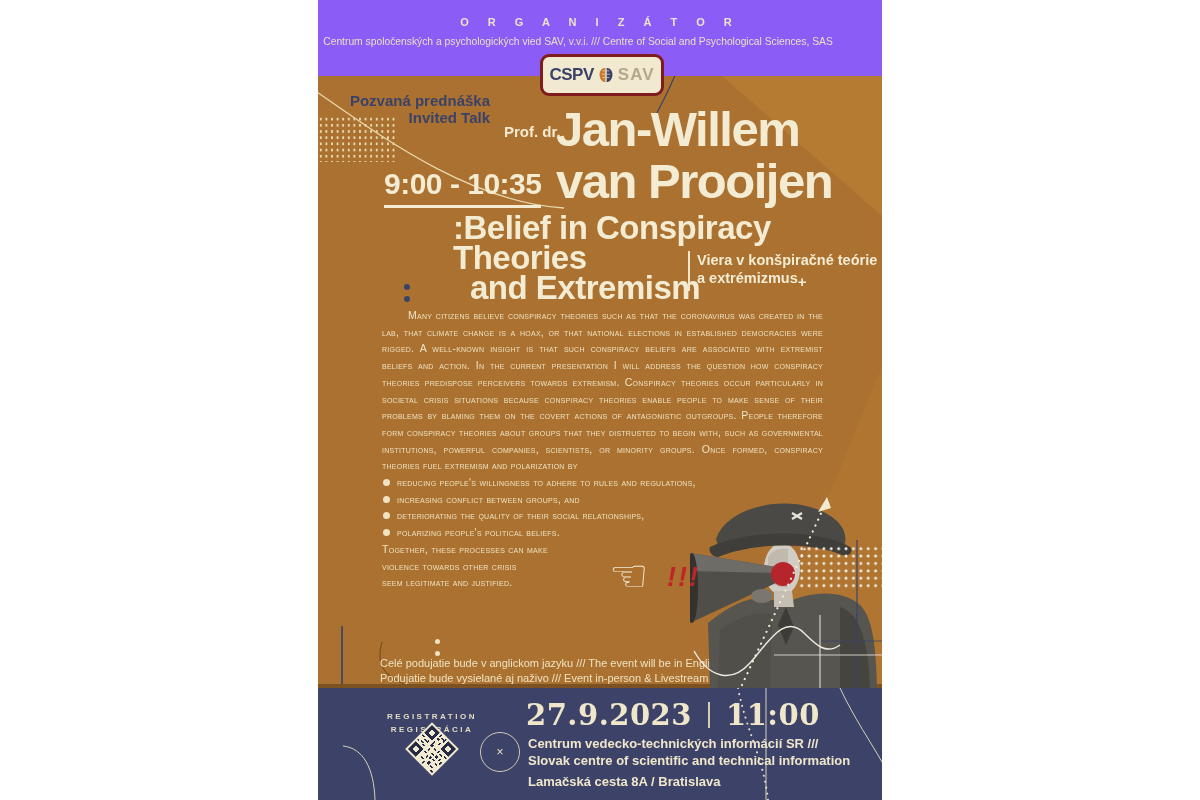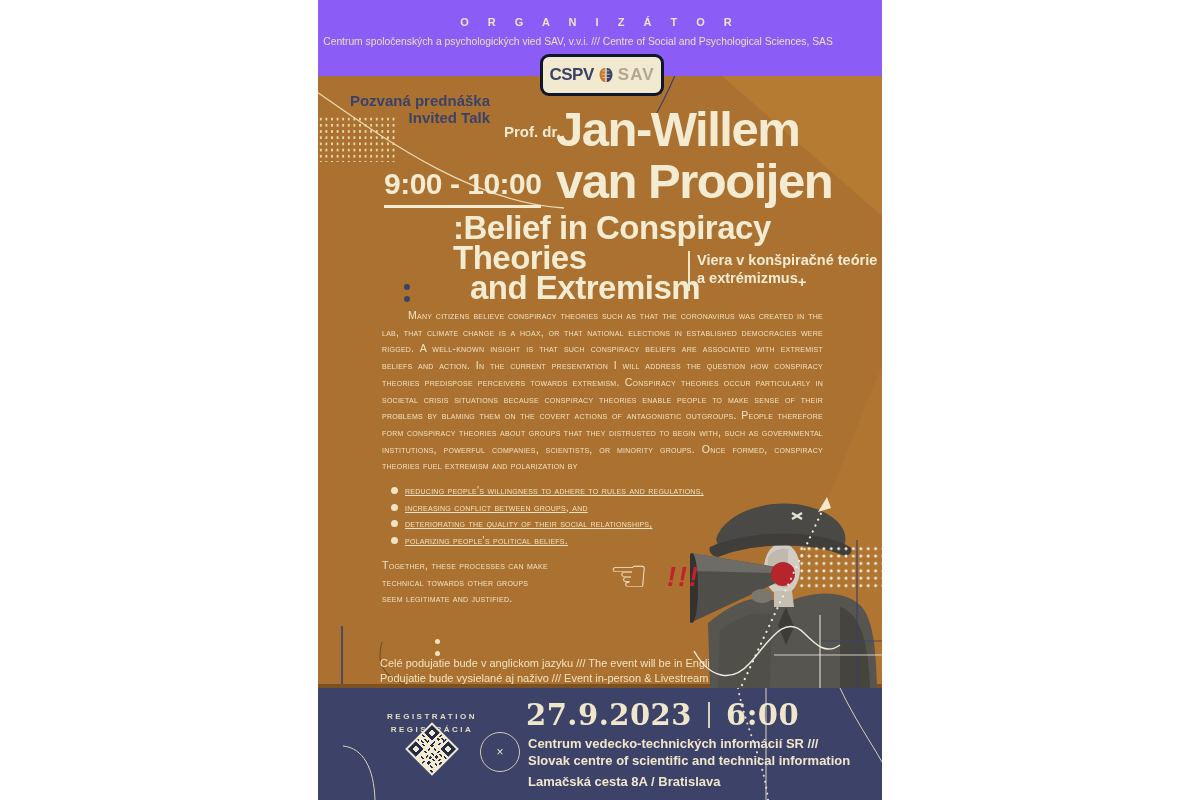--- a/index.html
+++ b/index.html
@@ -6,21 +6,21 @@
   body{width:1200px;height:800px;background:#ffffff;position:relative;overflow:hidden;
        font-family:"Liberation Sans", sans-serif;}
   .abs{position:absolute;}
   #poster{position:absolute;left:318px;top:0;width:564px;height:800px;background:#ab7130;overflow:hidden;}
 
   
   .header{left:0;top:0;width:564px;height:76px;background:#8b5cf6;}
   .org-label{left:0;top:16px;width:564px;text-align:center;color:#ece4c9;font-size:11px;
              letter-spacing:8px;font-weight:600;}
   .org-names{left:0;top:36px;width:520px;text-align:center;color:#e7dfc6;font-size:10.3px;font-weight:400;}
-  .logo{left:222px;top:54px;width:118px;height:36px;background:#f1e9d0;border:3px solid #0f172a;
+  .logo{left:222px;top:54px;width:118px;height:36px;background:#f1e9d0;border:3px solid #7f1d1d;
         border-radius:9px;display:flex;align-items:center;justify-content:center;gap:2px;z-index:5;}
   .logo .cspv{color:#3b4268;font-weight:800;font-size:17px;letter-spacing:-0.5px;}
   .logo .sav{color:#b3a88d;font-weight:600;font-size:17px;letter-spacing:1px;}
 
   
   .light-poly{pointer-events:none;}
   .dotgrid{left:0;top:116px;width:80px;height:46px;
            background-image:radial-gradient(#e8d8ae 1.1px, rgba(0,0,0,0) 1.4px);
            background-size:5.6px 6.2px;}
   .photo-dots{left:480px;top:545px;width:84px;height:44px;z-index:3;
@@ -43,21 +43,21 @@
   .title-divider{left:370px;top:251px;width:1.5px;height:40px;background:#f0e7cb;}
   .title-sk{left:379px;top:251px;color:#f3ecd2;font-weight:800;font-size:14.5px;line-height:18px;}
   .plus{font-size:15px;position:relative;top:4px;font-weight:600;}
   .navy-dots{left:86px;top:284px;width:6px;}
   .navy-dots i{display:block;width:6px;height:6px;border-radius:50%;background:#3b4268;margin-bottom:6px;}
 
   
   .abstract{left:64px;top:307px;width:441px;color:#eee2c0;font-size:10.6px;line-height:16.7px;
             font-variant:small-caps;letter-spacing:0.25px;text-align:justify;}
   .abstract p{margin:0;text-indent:26px;}
-  .abstract ul{margin:8px;padding:0;list-style:none;text-decoration:underline;}
+  .abstract ul{margin:0;padding:0;list-style:none;}
   .abstract li{padding-left:15px;position:relative;}
   .abstract li::before{content:"";position:absolute;left:1px;top:5px;width:7px;height:7px;
             border-radius:50%;background:#efe3c1;}
   .closing{width:270px;text-align:left;}
   .pointer-hand{left:291px;top:550px;color:#f3ead0;font-size:44px;z-index:4;
                 font-family:"DejaVu Sans", sans-serif;}
   .bangs{left:349px;top:562px;color:#c2232b;font-weight:800;font-style:italic;font-size:27px;
          letter-spacing:2px;z-index:4;}
 
   
@@ -116,21 +116,21 @@
     <span class="sav">SAV</span>
   </div>
 
   <div class="abs talk-sk">Pozvaná prednáška</div>
   <div class="abs talk-en">Invited Talk</div>
   <div class="abs prof">Prof. dr.</div>
   <div class="abs speaker">
     <div>Jan-Willem</div>
     <div>van Prooijen</div>
   </div>
-  <div class="abs time">9:00 - 10:00</div>
+  <div class="abs time">9:00 - 10:35</div>
   <div class="abs time-underline"></div>
 
   <div class="abs title-en">
     <div>:Belief in Conspiracy Theories</div>
     <div class="l2">and Extremism</div>
   </div>
   <div class="abs title-divider"></div>
   <div class="abs title-sk">
     <div>Viera v konšpiračné teórie</div>
     <div>
@@ -145,21 +145,21 @@
   <div class="abs abstract">
     <p>Many citizens believe conspiracy theories such as that the coronavirus was created in the lab, that climate change is a hoax, or that national elections in established democracies were rigged. A well-known insight is that such conspiracy beliefs are associated with extremist beliefs and action. In the current presentation I will address the question how conspiracy theories predispose perceivers towards extremism. Conspiracy theories occur particularly in societal crisis situations because conspiracy theories enable people to make sense of their problems by blaming them on the covert actions of antagonistic outgroups. People therefore form conspiracy theories about groups that they distrusted to begin with, such as governmental institutions, powerful companies, scientists, or minority groups. Once formed, conspiracy theories fuel extremism and polarization by</p>
     <ul>
       <li>reducing people's willingness to adhere to rules and regulations,</li>
       <li>increasing conflict between groups, and</li>
       <li>deteriorating the quality of their social relationships,</li>
       <li>polarizing people's political beliefs.</li>
     </ul>
     <div class="closing">
       <div>Together, these processes can make</div>
-      <div>technical towards other groups</div>
+      <div>violence towards other crisis</div>
       <div>seem legitimate and justified.</div>
     </div>
   </div>
 
   <div class="abs pointer-hand">☜</div>
   <div class="abs bangs">!!!</div>
 
   <svg class="abs photo" width="192" height="193" viewBox="0 0 192 193">
 
     <path d="M 18,128 C 40,110 62,100 78,104 L 96,108 C 120,96 152,94 170,110 C 180,120 186,140 187,193 L 20,193 Z" fill="#57554f"></path>
@@ -264,21 +264,21 @@
       </svg>
     </div>
 
     <div class="abs circle-x">
       <span>×</span>
     </div>
 
     <div class="abs date-row">
       <span>27.9.2023</span>
       <span class="date-sep"></span>
-      <span>6:00</span>
+      <span>11:00</span>
     </div>
 
     <div class="abs venue">
       <div>Centrum vedecko-technických informácií SR ///</div>
       <div>Slovak centre of scientific and technical information</div>
     </div>
     <div class="abs address">Lamačská cesta 8A / Bratislava</div>
   </div>
 
 </div>

